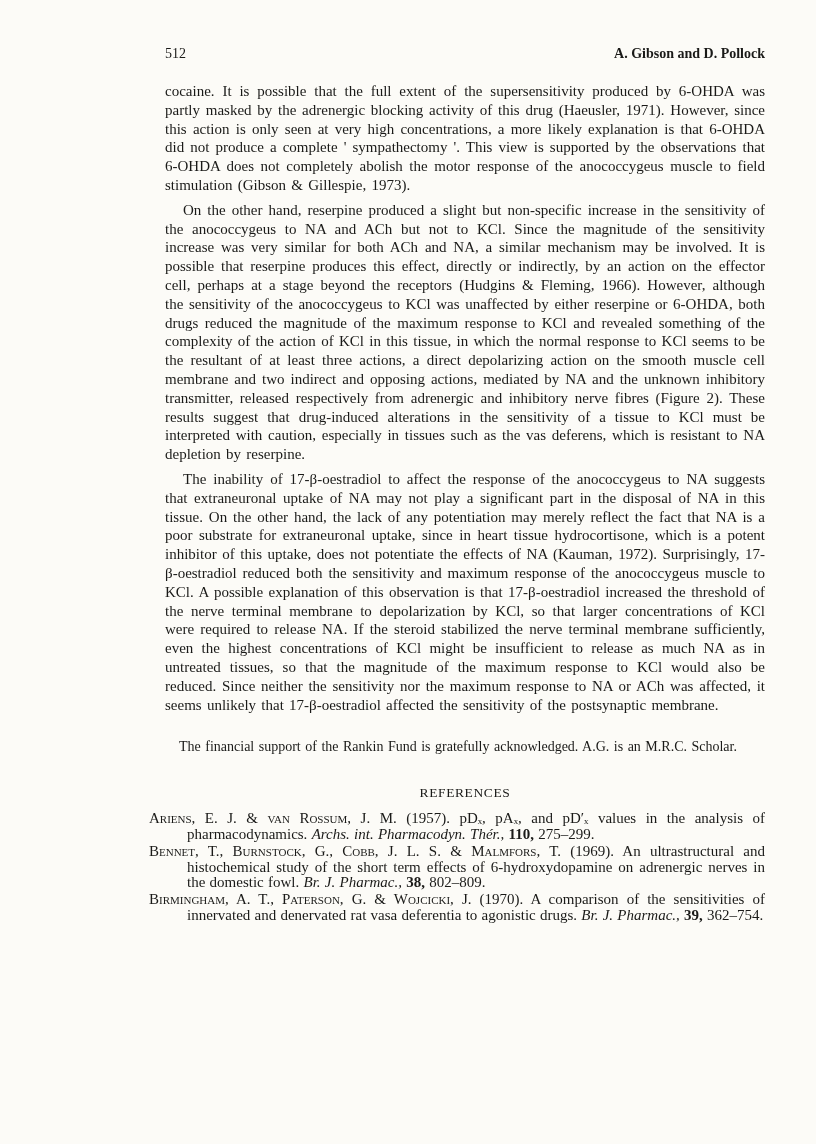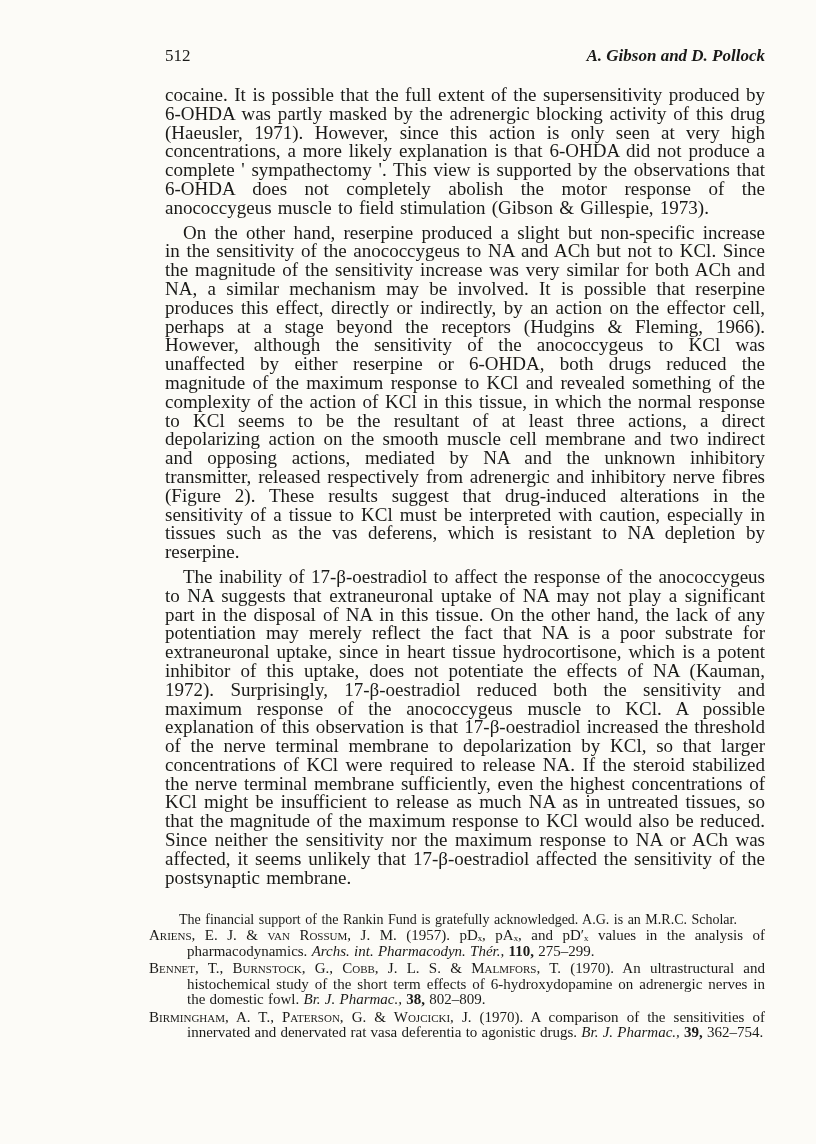--- a/index.html
+++ b/index.html
@@ -18,32 +18,31 @@
     box-sizing: border-box;
     padding: 46px 51px 30px 165px;
     overflow: hidden;
   }
   .running-head {
     display: flex;
     justify-content: space-between;
     align-items: baseline;
     width: 600px;
     margin-bottom: 20px;
-    font-size: 17px;
+    font-size: 14px;
   }
   .running-title {
-    font-style: italic;
     font-weight: bold;
   }
   .text-block {
     width: 600px;
   }
   .body-para {
     margin: 4px 0 6px 0;
-    font-size: 19px;
+    font-size: 15px;
     line-height: 18.8px;
     text-align: justify;
     word-spacing: 1.5px;
   }
   .body-para.indent {
     text-indent: 18px;
   }
   .acknowledgment {
     margin: 24px 0 0 0;
     font-size: 14px;
@@ -95,26 +94,27 @@
   <main class="text-block">
 
     <p class="body-para">cocaine. It is possible that the full extent of the supersensitivity produced by 6-OHDA was partly masked by the adrenergic blocking activity of this drug (Haeusler, 1971). However, since this action is only seen at very high concentrations, a more likely explanation is that 6-OHDA did not produce a complete ' sympathectomy '. This view is supported by the observations that 6-OHDA does not completely abolish the motor response of the anococcygeus muscle to field stimulation (Gibson &amp; Gillespie, 1973).</p>
 
     <p class="body-para indent">On the other hand, reserpine produced a slight but non-specific increase in the sensitivity of the anococcygeus to NA and ACh but not to KCl. Since the magnitude of the sensitivity increase was very similar for both ACh and NA, a similar mechanism may be involved. It is possible that reserpine produces this effect, directly or indirectly, by an action on the effector cell, perhaps at a stage beyond the receptors (Hudgins &amp; Fleming, 1966). However, although the sensitivity of the anococcygeus to KCl was unaffected by either reserpine or 6-OHDA, both drugs reduced the magnitude of the maximum response to KCl and revealed something of the complexity of the action of KCl in this tissue, in which the normal response to KCl seems to be the resultant of at least three actions, a direct depolarizing action on the smooth muscle cell membrane and two indirect and opposing actions, mediated by NA and the unknown inhibitory transmitter, released respectively from adrenergic and inhibitory nerve fibres (Figure 2). These results suggest that drug-induced alterations in the sensitivity of a tissue to KCl must be interpreted with caution, especially in tissues such as the vas deferens, which is resistant to NA depletion by reserpine.</p>
 
     <p class="body-para indent">The inability of 17-β-oestradiol to affect the response of the anococcygeus to NA suggests that extraneuronal uptake of NA may not play a significant part in the disposal of NA in this tissue. On the other hand, the lack of any potentiation may merely reflect the fact that NA is a poor substrate for extraneuronal uptake, since in heart tissue hydrocortisone, which is a potent inhibitor of this uptake, does not potentiate the effects of NA (Kauman, 1972). Surprisingly, 17-β-oestradiol reduced both the sensitivity and maximum response of the anococcygeus muscle to KCl. A possible explanation of this observation is that 17-β-oestradiol increased the threshold of the nerve terminal membrane to depolarization by KCl, so that larger concentrations of KCl were required to release NA. If the steroid stabilized the nerve terminal membrane sufficiently, even the highest concentrations of KCl might be insufficient to release as much NA as in untreated tissues, so that the magnitude of the maximum response to KCl would also be reduced. Since neither the sensitivity nor the maximum response to NA or ACh was affected, it seems unlikely that 17-β-oestradiol affected the sensitivity of the postsynaptic membrane.</p>
 
     <p class="acknowledgment">The financial support of the Rankin Fund is gratefully acknowledged. A.G. is an M.R.C. Scholar.</p>
 
+    <h2 class="references-heading">REFERENCES</h2>
 
     <div class="references-list">
 
       <p class="reference"><span class="ref-authors">Ariens, E. J. &amp; van Rossum, J. M.</span><span> (1957). pDₓ, pAₓ, and pD′ₓ values in the analysis of pharmacodynamics. </span><span class="ref-journal">Archs. int. Pharmacodyn. Thér., </span><span class="ref-volume">110, </span><span>275–299.</span></p>
 
-      <p class="reference"><span class="ref-authors">Bennet, T., Burnstock, G., Cobb, J. L. S. &amp; Malmfors, T.</span><span> (1970). An ultrastructural and histochemical study of the short term effects of 6-hydroxydopamine on adrenergic nerves in the domestic fowl. </span><span class="ref-journal">Br. J. Pharmac., </span><span class="ref-volume">38, </span><span>802–809.</span></p>
+      <p class="reference"><span class="ref-authors">Bennet, T., Burnstock, G., Cobb, J. L. S. &amp; Malmfors, T.</span><span> (1969). An ultrastructural and histochemical study of the short term effects of 6-hydroxydopamine on adrenergic nerves in the domestic fowl. </span><span class="ref-journal">Br. J. Pharmac., </span><span class="ref-volume">38, </span><span>802–809.</span></p>
 
       <p class="reference"><span class="ref-authors">Birmingham, A. T., Paterson, G. &amp; Wojcicki, J.</span><span> (1970). A comparison of the sensitivities of innervated and denervated rat vasa deferentia to agonistic drugs. </span><span class="ref-journal">Br. J. Pharmac., </span><span class="ref-volume">39, </span><span>362–754.</span></p>
 
     </div>
 
   </main>
 
 </div>
 
 </body></html>

